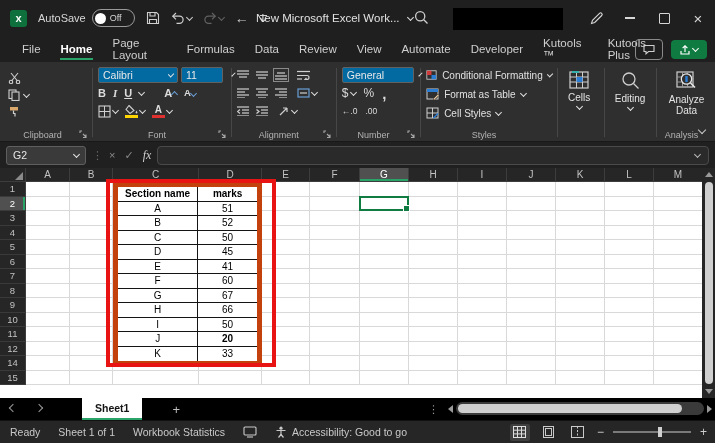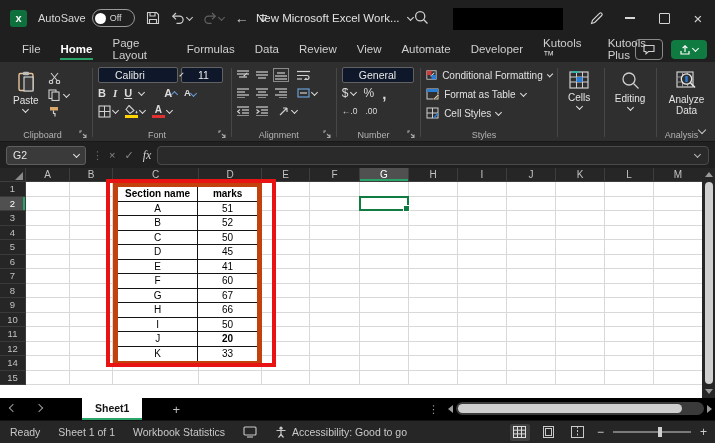--- a/index.html
+++ b/index.html
@@ -45,21 +45,21 @@
 
   
   .ribbon{height:80px;background:#2f2f2f;display:flex;align-items:stretch;padding:2px 0 0 4px;box-sizing:border-box;position:relative;border-bottom:1px solid #191919;}
   .rgroup{position:relative;padding:3px 4px 14px;display:flex;gap:4px;}
   .rgsep{width:1px;background:#474747;margin:4px 1px 4px 1px;}
   .glabel{position:absolute;bottom:1px;left:0;right:10px;text-align:center;font-size:9px;color:#b3b3b3;}
   .launcher{position:absolute;bottom:2px;right:3px;width:9px;height:9px;color:#a8a8a8;}
   .bigbtn{display:flex;flex-direction:column;align-items:center;justify-content:flex-start;gap:3px;padding:4px 5px 0;color:#e4e4e4;font-size:10px;text-align:center;line-height:1.1;}
   .smallcol{display:flex;flex-direction:column;justify-content:flex-start;gap:3px;padding-top:4px;}
   .smallbtn{display:flex;align-items:center;gap:3px;color:#dcdcdc;height:14px;font-size:10.5px;}
-  .ddfield{background:#0f172a;border:1px solid #616161;border-radius:2px;color:#e8e8e8;font-size:10.5px;display:flex;align-items:center;justify-content:space-between;padding:0 16px;height:16px;box-sizing:border-box;gap:36px;}
+  .ddfield{background:#0369a1;border:1px solid #616161;border-radius:2px;color:#e8e8e8;font-size:10.5px;display:flex;align-items:center;justify-content:space-between;padding:0 4px;height:16px;box-sizing:border-box;gap:36px;}
   .iconrow{display:flex;align-items:center;gap:7px;height:16px;color:#dcdcdc;}
   .fmtletter{font-weight:bold;font-size:11px;line-height:10px;}
   .colorbar{width:13px;height:3px;margin-top:1px;}
   .stylesrow{display:flex;align-items:center;gap:5px;height:16px;color:#e0e0e0;font-size:10px;white-space:nowrap;}
   .boxed{outline:1px solid #8a8a8a;outline-offset:1px;}
   .collapse-chev{position:absolute;right:10px;bottom:8px;color:#c9c9c9;}
 
   
   .formulabar{height:26px;background:#202020;display:flex;align-items:center;padding:0 6px;gap:6px;box-sizing:border-box;}
   .namebox{width:80px;height:19px;background:#3a3a3a;border:1px solid #5f5f5f;border-radius:3px;display:flex;align-items:center;justify-content:space-between;padding:0 6px;color:#e6e6e6;font-size:10.5px;box-sizing:border-box;}
@@ -231,29 +231,20 @@
             <path d="M5 7 V1 M2.6 3.2 L5 0.8 L7.4 3.2 M1 6 v3 h8 v-3" fill="none" stroke="#fff" stroke-width="1.2"></path>
           </svg>
         <span class="chev sm"></span>
       </span>
     </div>
   </div>
 
   <div class="ribbon">
 
     <div class="rgroup" style="width:84px;">
-      <div class="bigbtn">
-        <svg width="18" height="21" viewBox="0 0 18 21">
-            <rect x="2" y="2.5" width="14" height="17" rx="1.5" fill="none" stroke="#e8c49a" stroke-width="1.4"></rect>
-            <rect x="6" y="0.8" width="6" height="3.4" rx="1" fill="#bdbdbd"></rect>
-            <rect x="7" y="6" width="9" height="14" fill="#3a3a3a" stroke="#dcdcdc" stroke-width="1.1"></rect>
-          </svg>
-        <span>Paste</span>
-        <span class="chev sm"></span>
-      </div>
       <div class="smallcol">
         <span class="smallbtn">
           <svg width="13" height="12" viewBox="0 0 13 12">
               <line x1="3" y1="1" x2="9.5" y2="9" stroke="#cfcfcf" stroke-width="1.1"></line>
               <line x1="10" y1="1" x2="3.5" y2="9" stroke="#cfcfcf" stroke-width="1.1"></line>
               <circle cx="3" cy="10" r="1.7" fill="none" stroke="#cfcfcf" stroke-width="1.1"></circle>
               <circle cx="10" cy="10" r="1.7" fill="none" stroke="#cfcfcf" stroke-width="1.1"></circle>
             </svg>
         </span>
         <span class="smallbtn">

